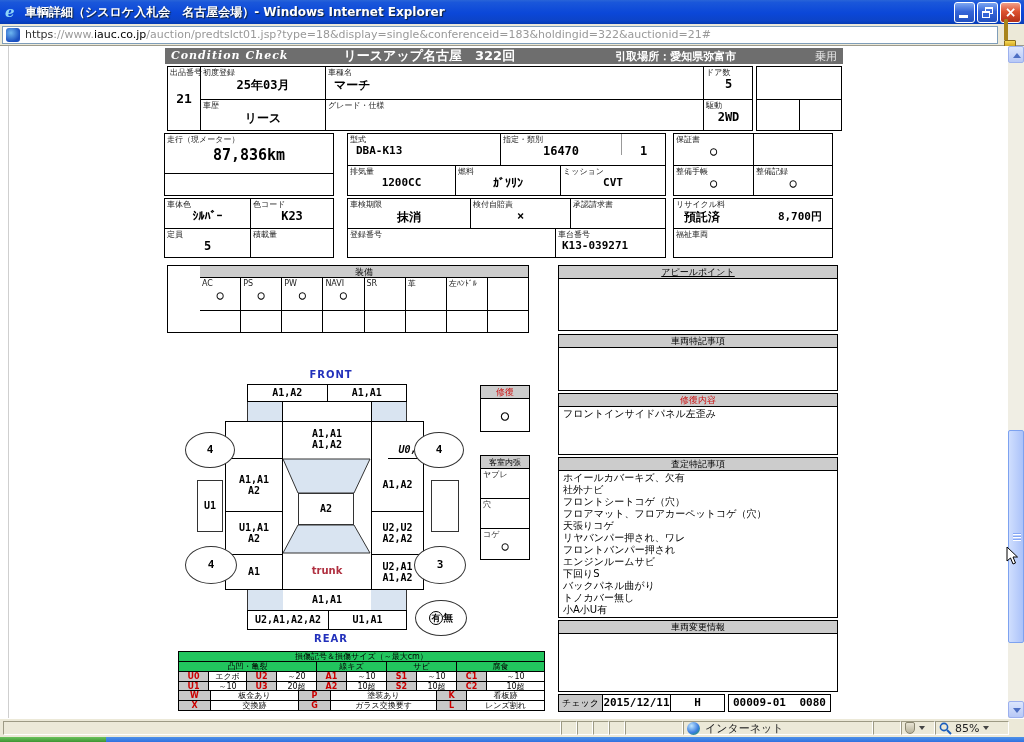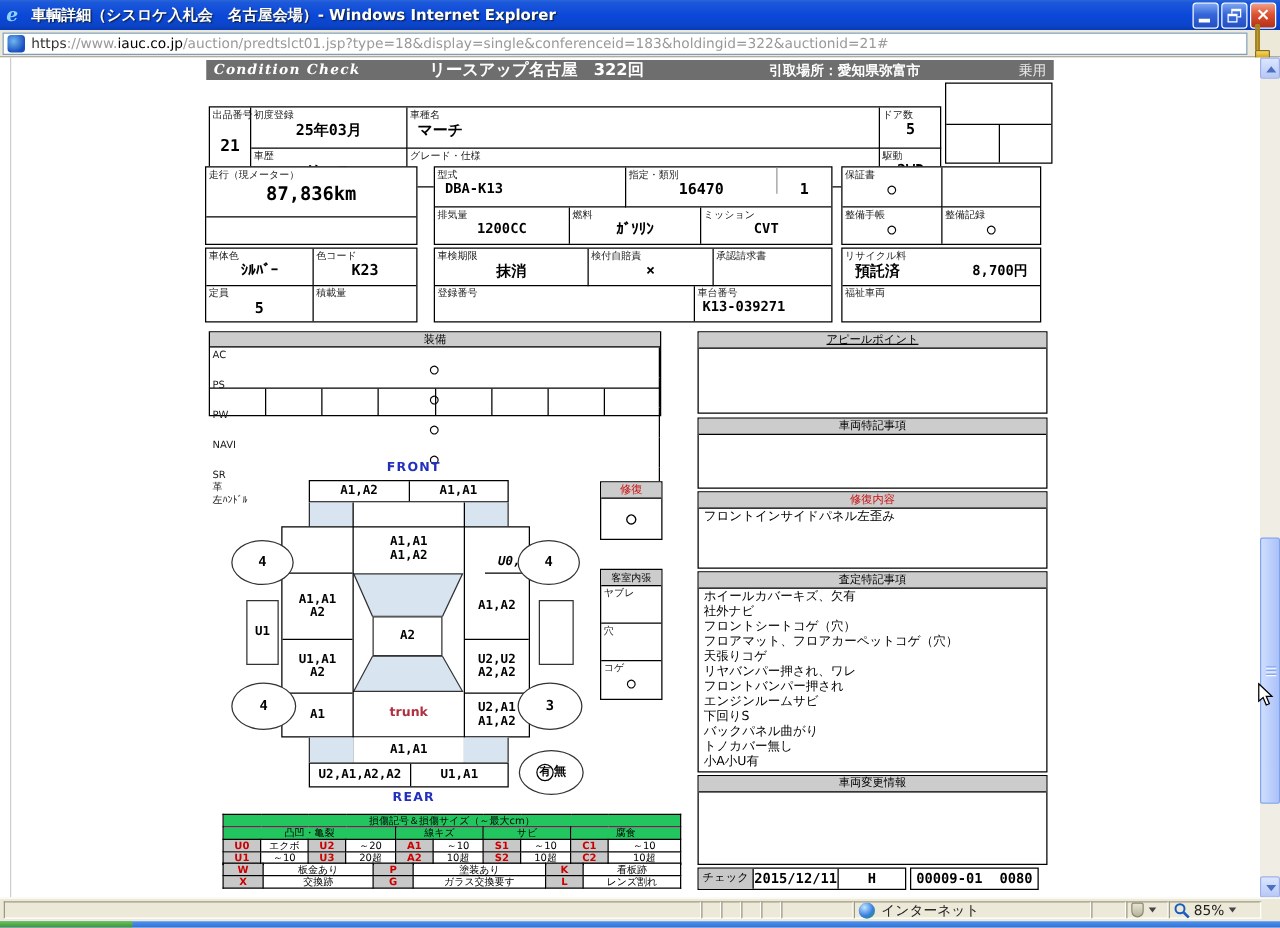--- a/index.html
+++ b/index.html
@@ -137,21 +137,21 @@
   <div class="viewport">
     <div class="pageedge"></div>
 
     <div class="sheethead">
       <span class="sh-brand">Condition  Check</span>
       <span class="sh-auction">リースアップ名古屋　322回</span>
       <span class="sh-pickup">引取場所：愛知県弥富市</span>
       <span class="sh-use">乗用</span>
     </div>
 
-    <div class="bx" style="left:167px;top:20px;width:586px;height:65px;margin-top:19px;">
+    <div class="bx" style="left:167px;top:20px;width:586px;height:65px;">
       <div class="cell br" style="left:0;top:0;width:33px;height:63px;">
         <span class="lbl">出品番号</span>
         <div class="val" style="font-size:13px;margin-top:14px;">21</div>
       </div>
       <div class="cell br bb" style="left:33px;top:0;width:125px;height:33px;">
         <span class="lbl">初度登録</span>
         <div class="val">25年03月</div>
       </div>
       <div class="cell br" style="left:33px;top:33px;width:125px;height:30px;">
         <span class="lbl">車歴</span>
@@ -271,23 +271,23 @@
           <span class="val">預託済</span>
           <span class="val" style="font-size:11px;">8,700円</span>
         </div>
       </div>
       <div class="cell" style="left:0;top:30px;width:158px;height:28px;">
         <span class="lbl">福祉車両</span>
         <div class="val"></div>
       </div>
     </div>
 
-    <div class="bx" style="left:167px;top:219px;width:362px;height:68px;">
+    <div class="bx" style="left:167px;top:219px;width:362px;height:68px;padding-left:32px;">
       <div class="ghead">装備</div>
-      <div style="display:flex;height:33px;border-bottom:1px solid #000;flex-direction:column;">
+      <div style="display:flex;height:33px;border-bottom:1px solid #000;">
         <div class="cell" style="position:relative;flex:1;border-right:1px solid #000;">
             <span class="lbl">AC</span>
             <div class="val">○</div>
           </div>
         <div class="cell" style="position:relative;flex:1;border-right:1px solid #000;">
             <span class="lbl">PS</span>
             <div class="val">○</div>
           </div>
         <div class="cell" style="position:relative;flex:1;border-right:1px solid #000;">
             <span class="lbl">PW</span>

